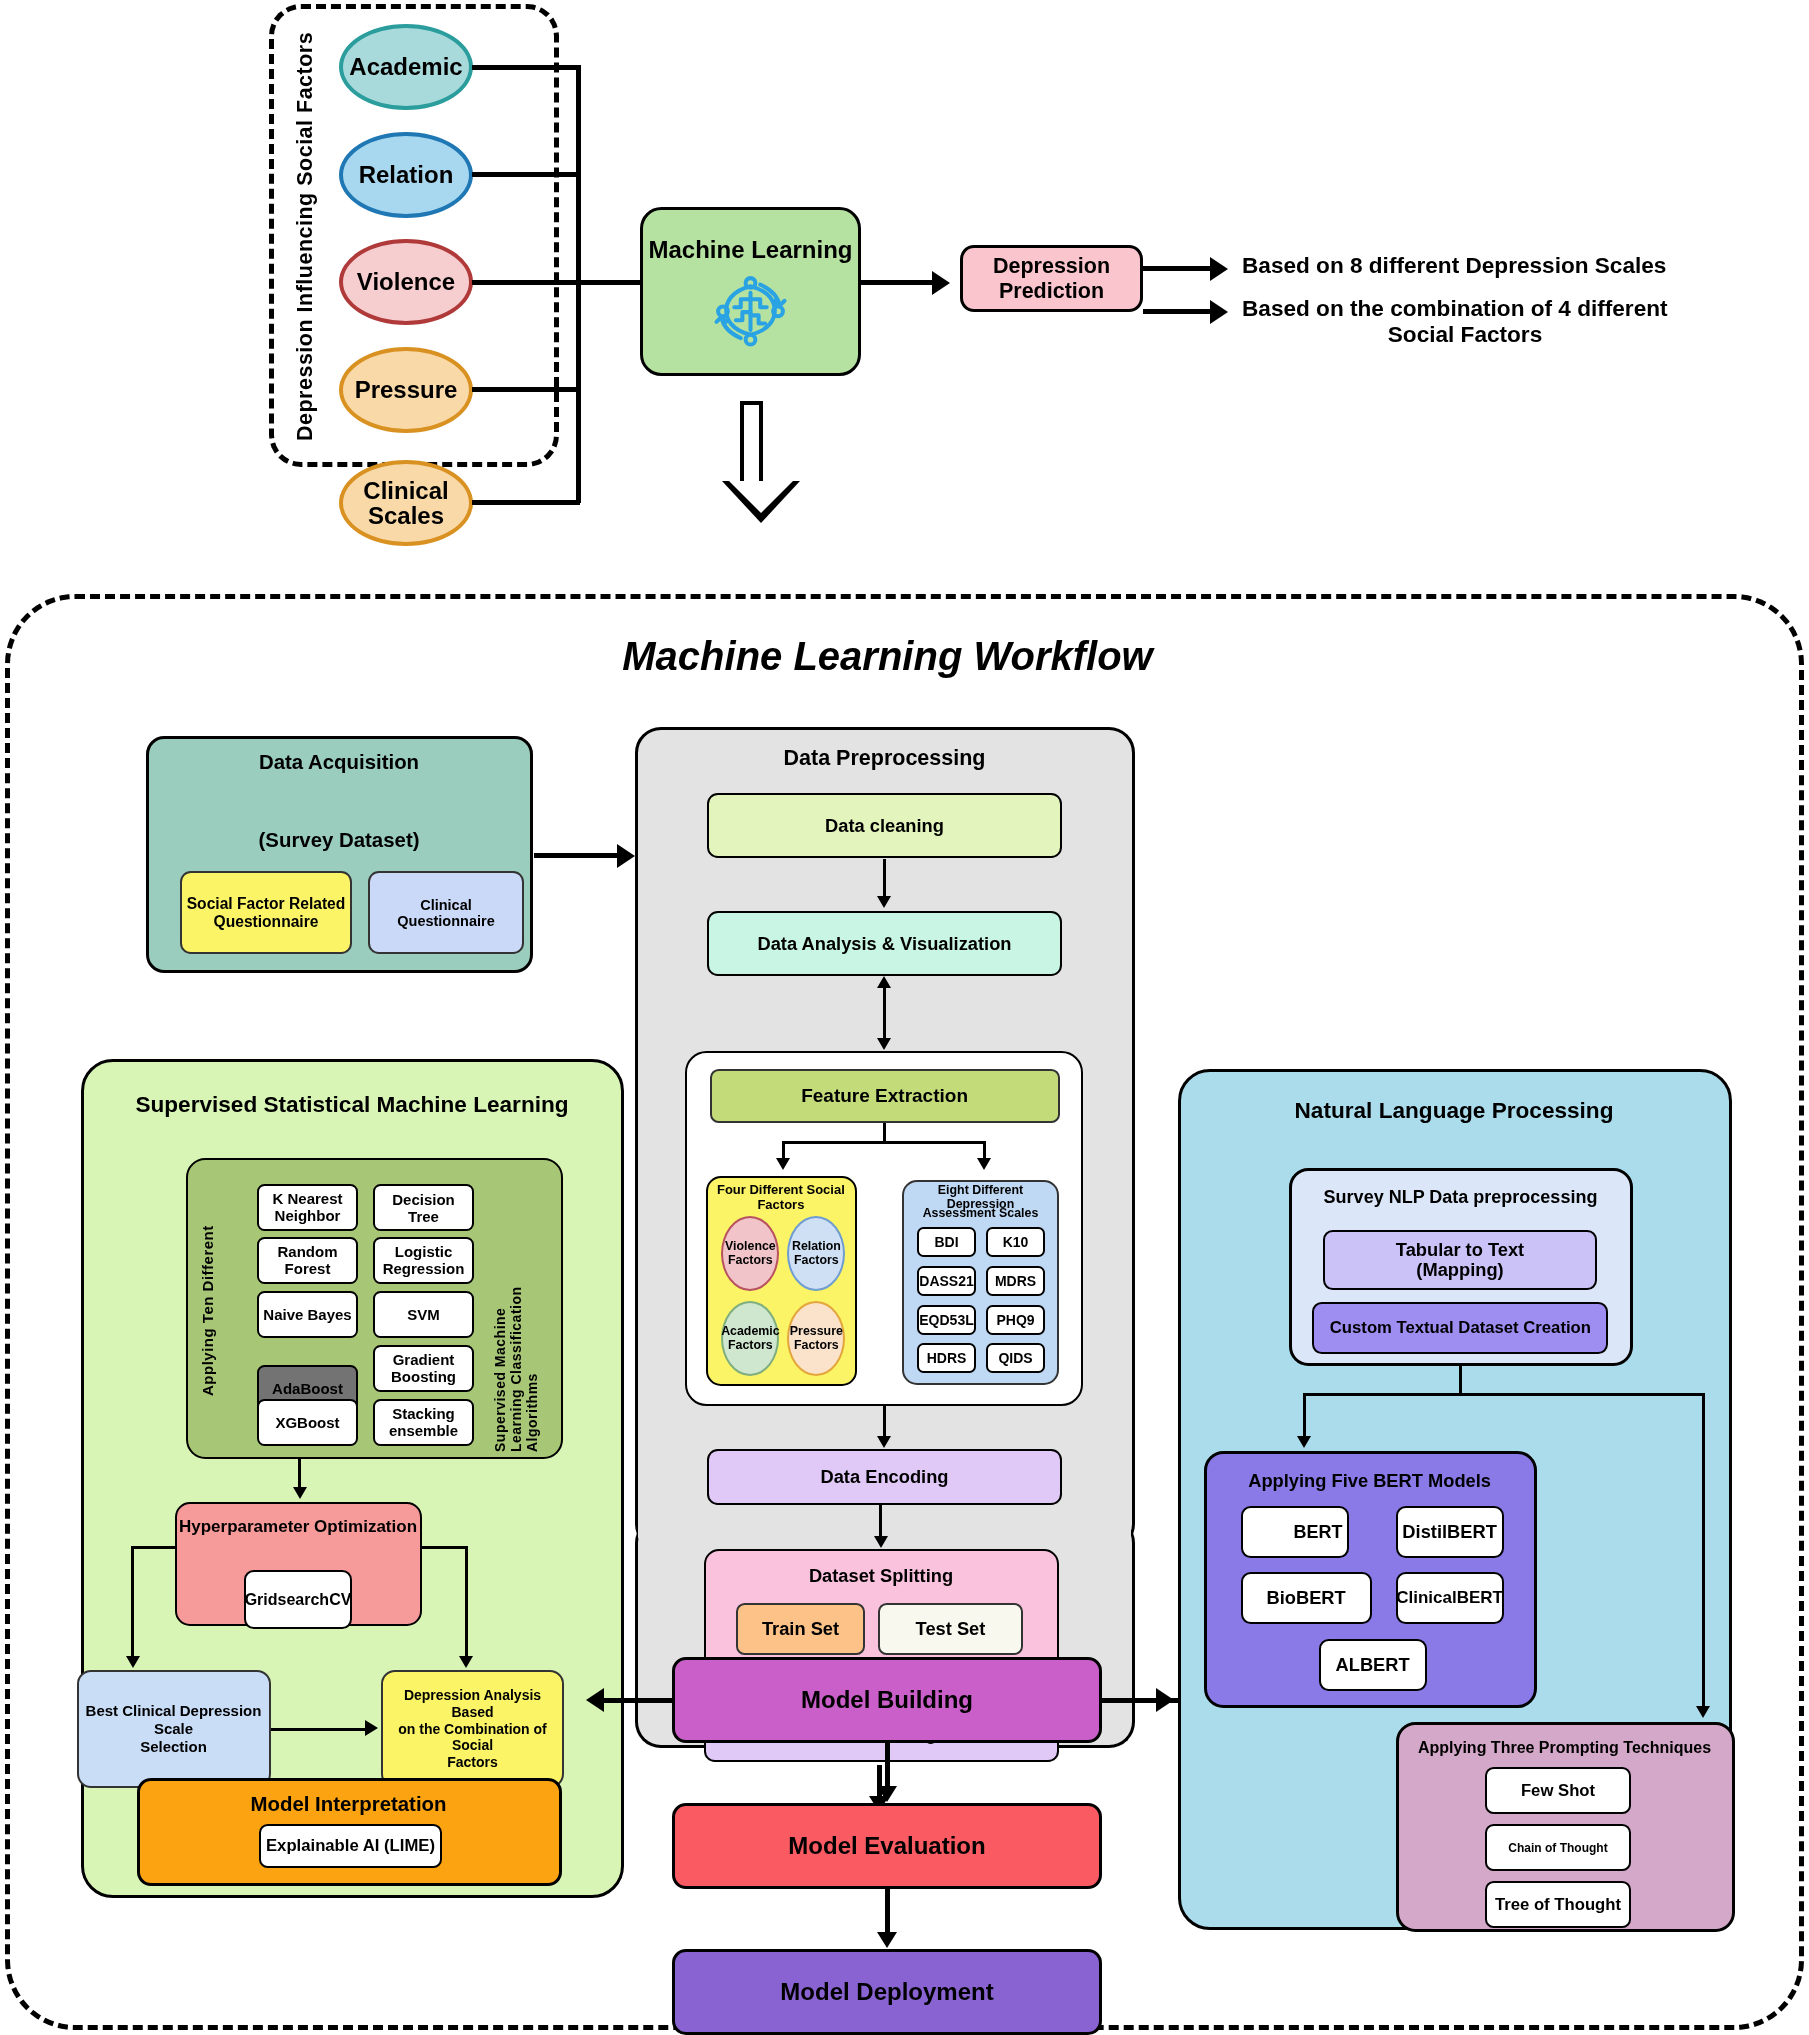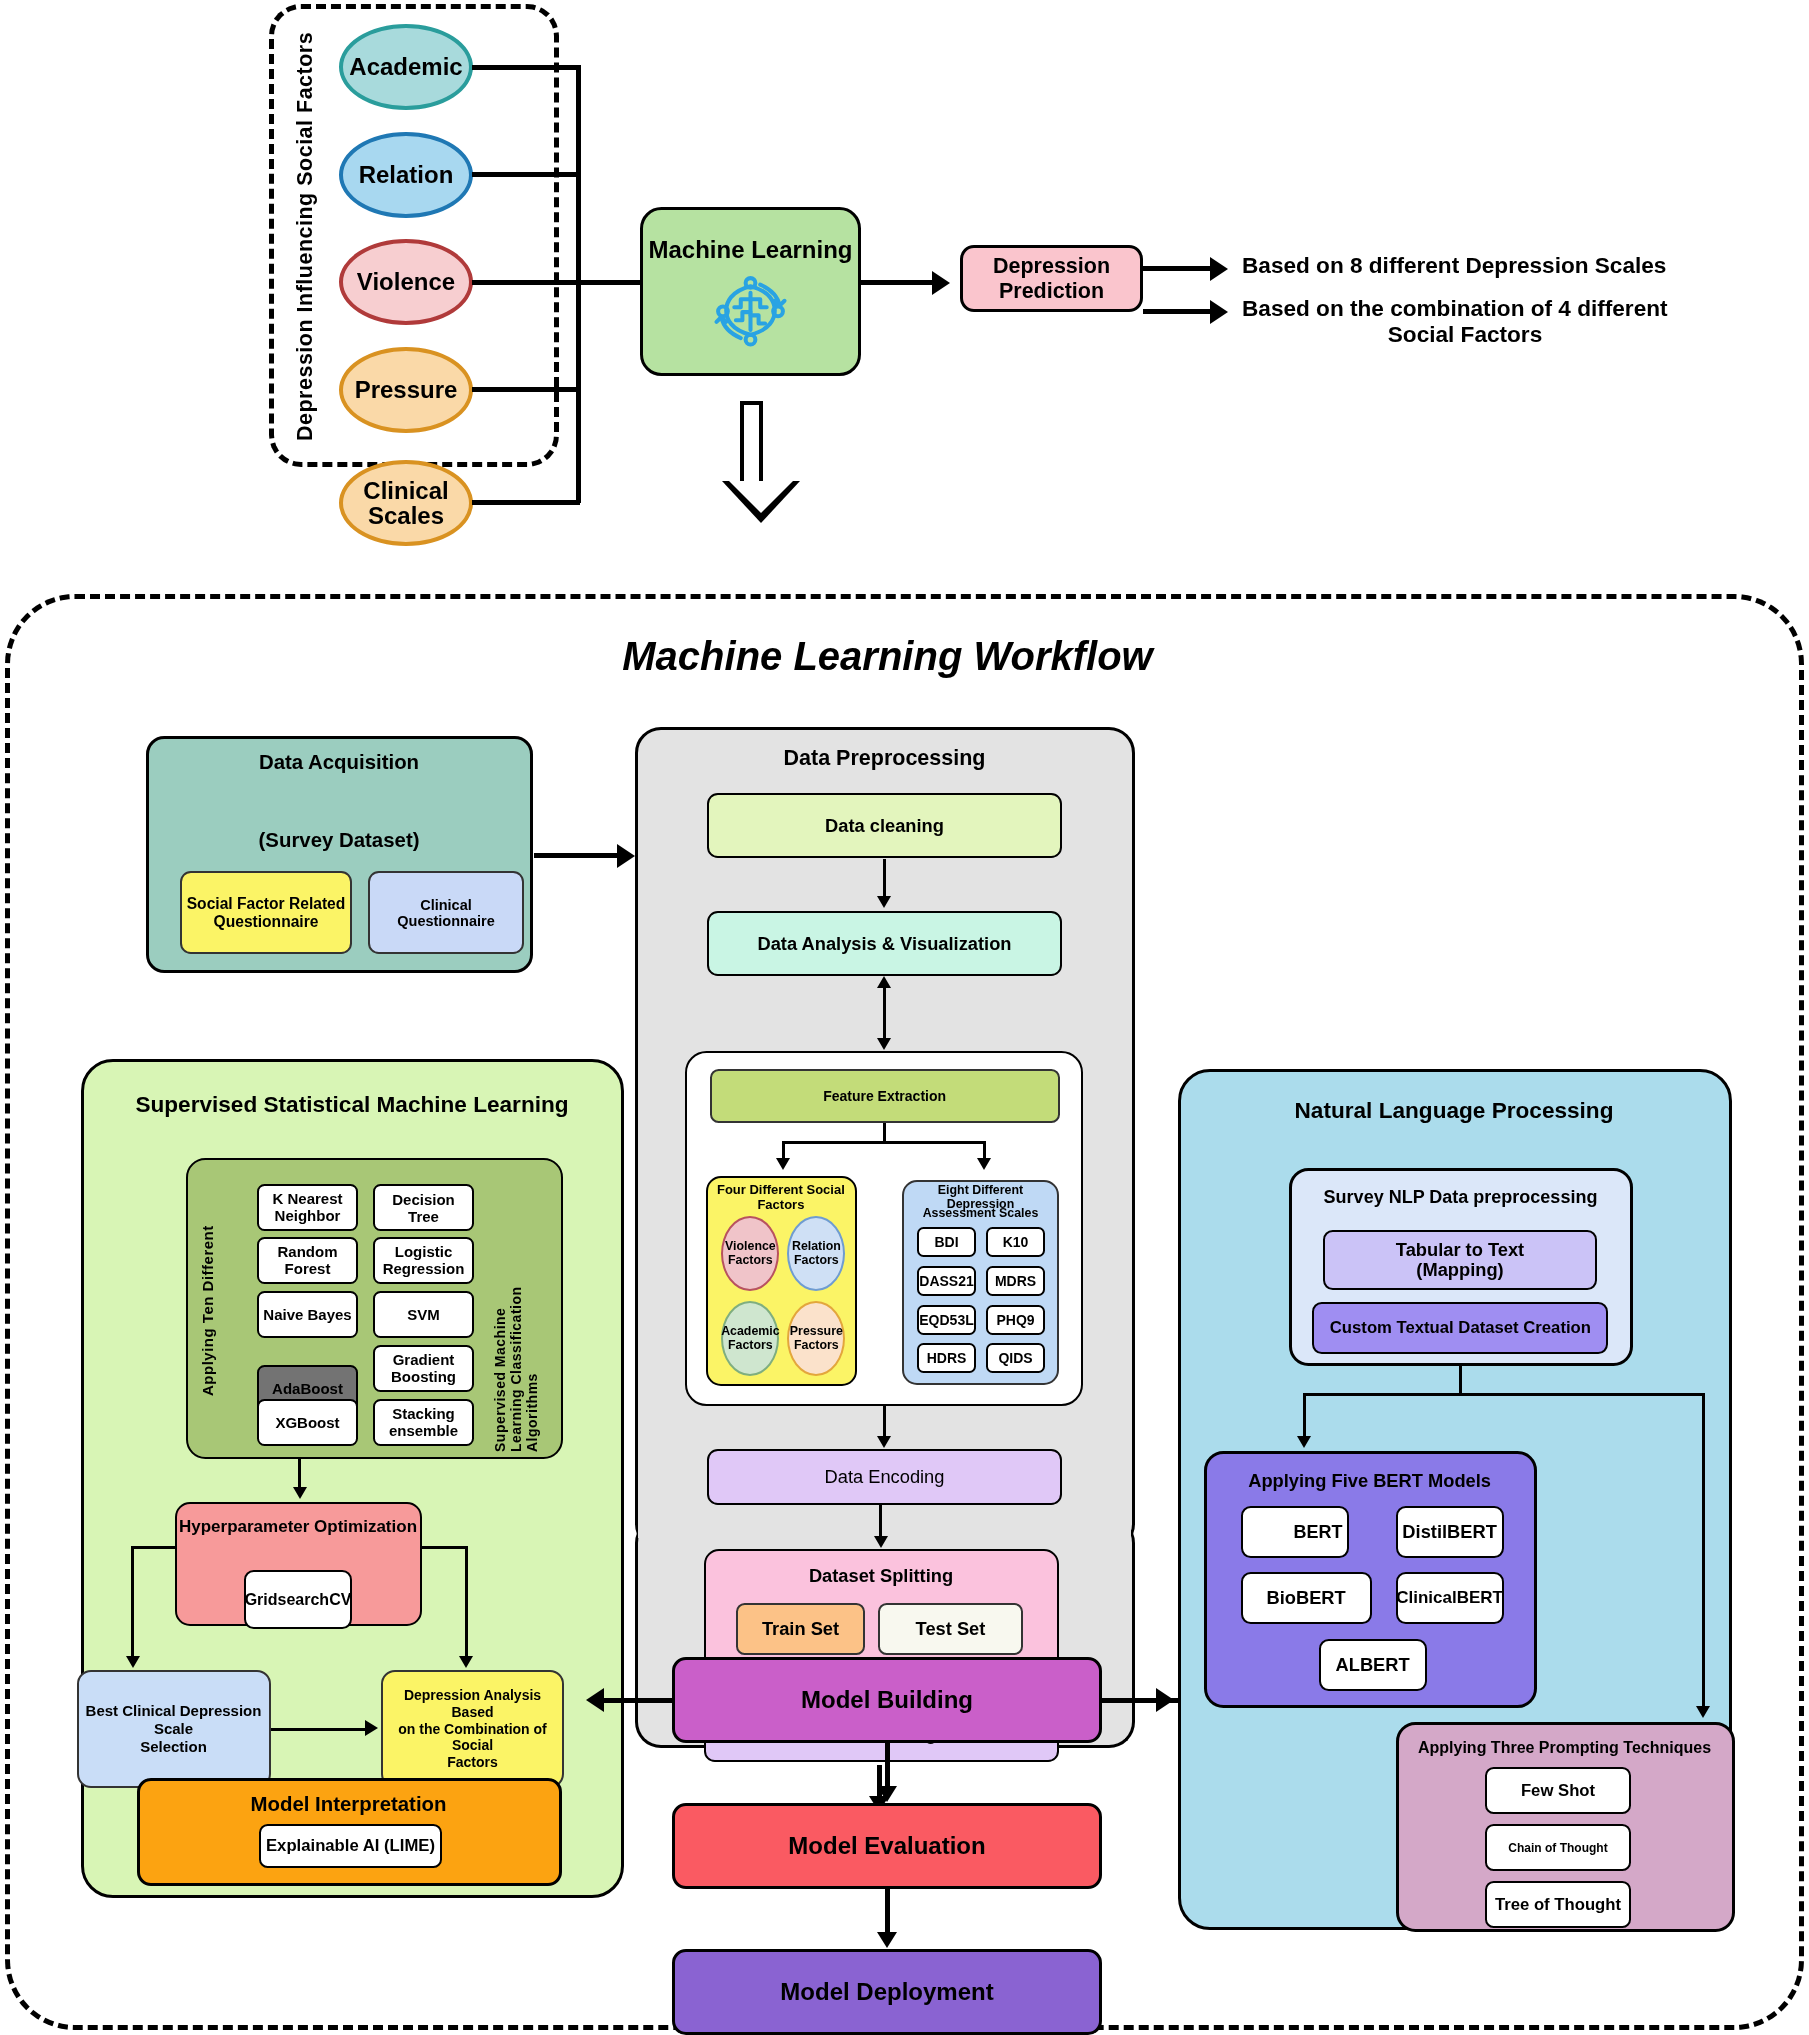--- a/index.html
+++ b/index.html
@@ -163,21 +163,21 @@
     <div class="abs node thin ctr" style="left:69px;top:181px;width:355px;height:65px;background:#c9f5e4;border-radius:10.8px;">
       <span style="font-size:18.3px;font-weight:bold;">Data Analysis &amp; Visualization</span>
     </div>
 
     <div class="ln tv" style="left:245px;top:253px;height:60px;"></div>
     <div class="arrowUs" style="left:239px;top:246px;"></div>
     <div class="arrowDs" style="left:239px;top:308px;"></div>
 
     <div class="abs node thin" style="left:47px;top:321px;width:398px;height:355px;background:#fff;border-radius:21.5px;">
       <div class="abs node thinner ctr" style="left:22.6px;top:16px;width:350px;height:54px;background:#c3dc79;border-radius:8.6px;">
-        <span style="font-size:14px;font-weight:bold;">Feature Extraction</span>
+        <span style="font-size:19px;font-weight:bold;">Feature Extraction</span>
       </div>
 
       <div class="ln tv" style="left:196px;top:70px;height:19.4px;"></div>
       <div class="ln t" style="left:95px;top:88px;width:204px;"></div>
       <div class="ln tv" style="left:95px;top:88px;height:21.5px;"></div>
       <div class="ln tv" style="left:296px;top:88px;height:21.5px;"></div>
       <div class="arrowDs" style="left:89px;top:105px;"></div>
       <div class="arrowDs" style="left:290px;top:105px;"></div>
 
       <div class="abs node thin" style="left:19.4px;top:123px;width:151px;height:210px;background:#fbf466;border-radius:15px;">
@@ -228,21 +228,21 @@
         <div class="abs node thinner ctr" style="left:82px;top:161px;width:59px;height:30px;background:#fff;border-radius:6.5px;border-color:#000;border-width:2.2px;">
             <span style="font-size:14px;font-weight:bold;">QIDS</span>
           </div>
       </div>
     </div>
 
     <div class="ln tv" style="left:245px;top:676px;height:35px;"></div>
     <div class="arrowDs" style="left:239px;top:706px;"></div>
 
     <div class="abs node thin ctr" style="left:69px;top:719px;width:355px;height:56px;background:#e0c8f7;border-radius:10.8px;">
-      <span style="font-size:18.3px;font-weight:normal;">Data Encoding</span>
+      <span style="font-size:18.3px;font-weight:bold;">Data Encoding</span>
     </div>
   </div>
 
   <div class="abs node" style="left:635px;top:1517px;width:500px;height:231px;background:#e3e3e3;border-radius:26px;border-top:none;"></div>
   <div class="abs" style="left:638px;top:1506px;width:493px;height:32px;background:#e3e3e3;"></div>
 
   <div class="ln tv" style="left:879px;top:1503px;height:38px;"></div>
   <div class="arrowDs" style="left:874px;top:1536px;"></div>
 
   <div class="abs node thin" style="left:704px;top:1549px;width:355px;height:123px;background:#fbc2dd;border-radius:15px;">

